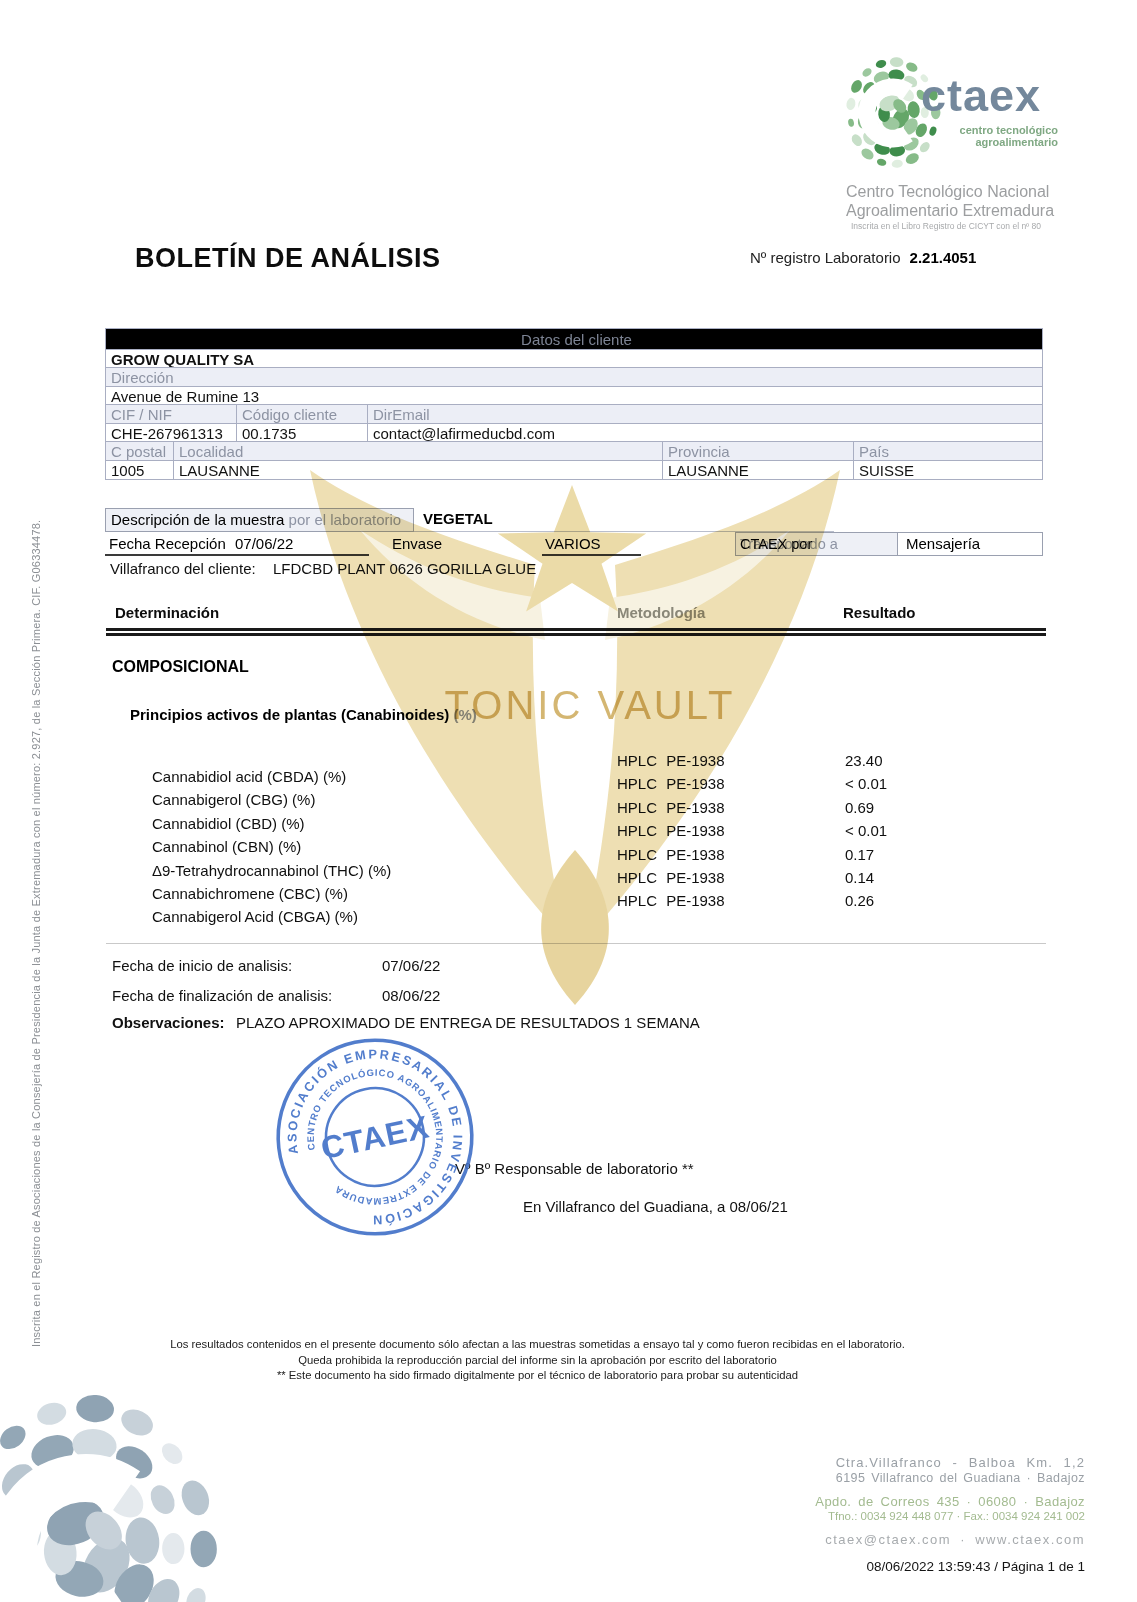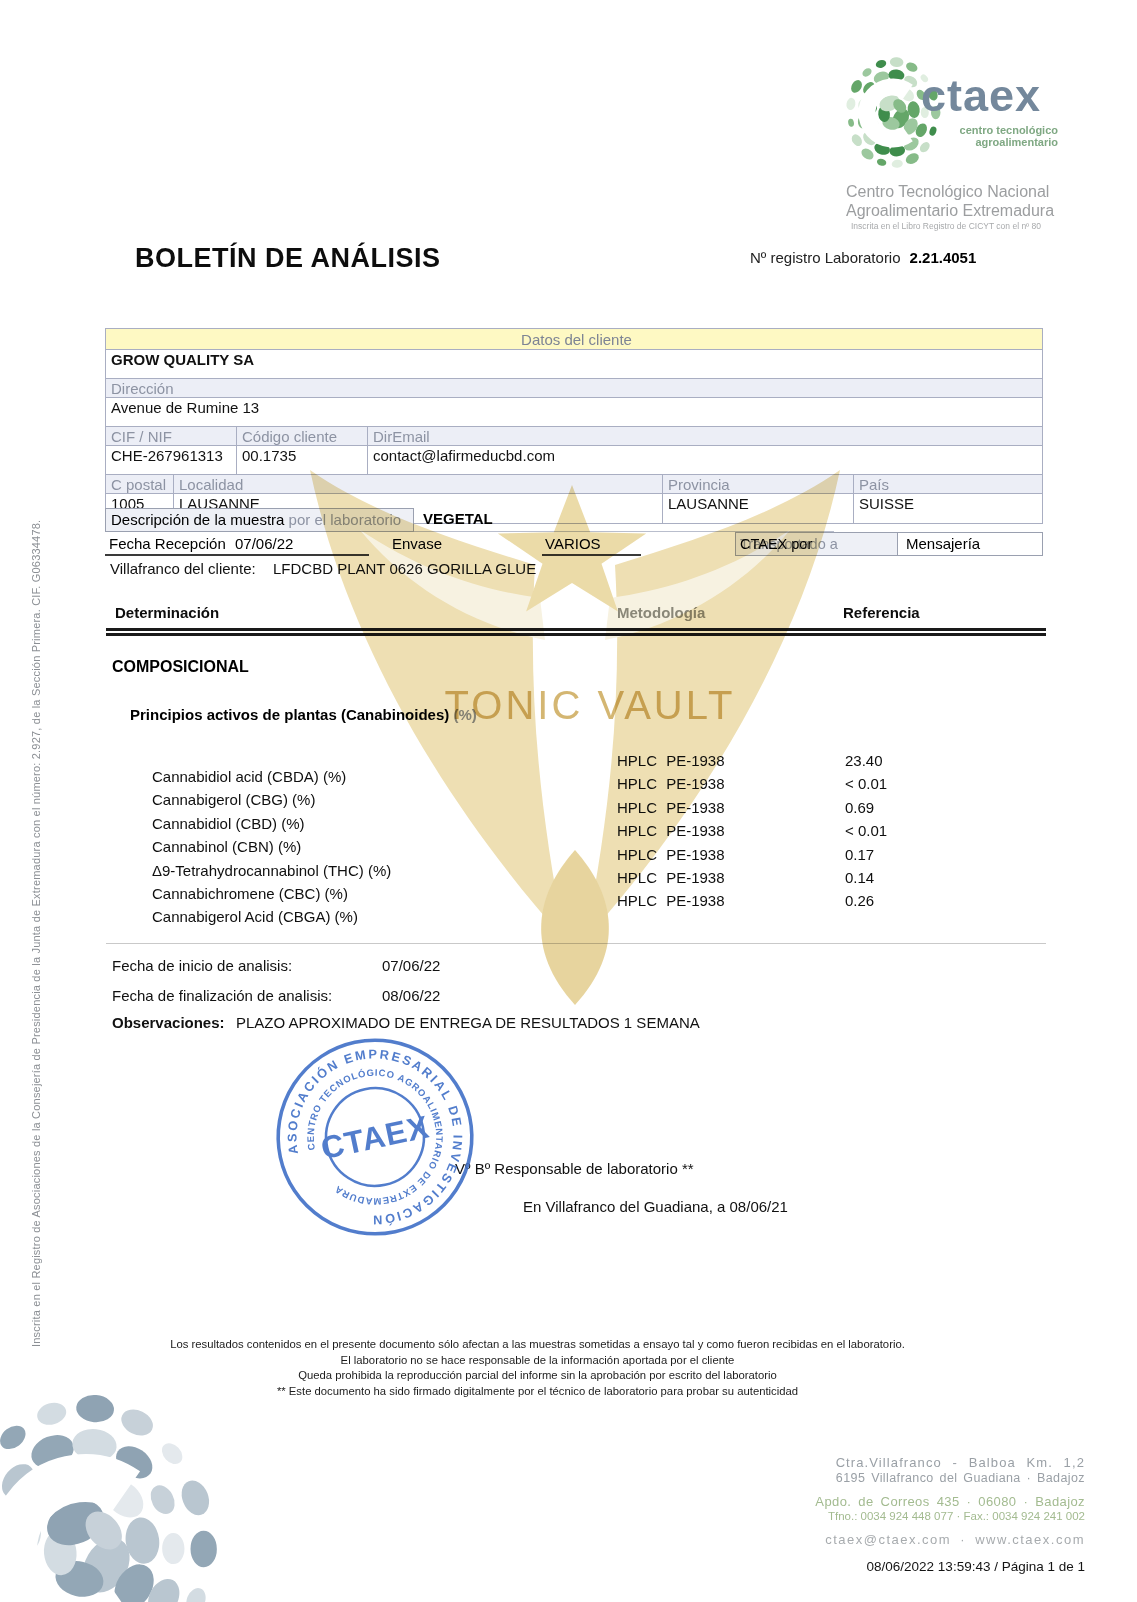--- a/index.html
+++ b/index.html
@@ -26,23 +26,23 @@
   .registro b { margin-left:9px; color:#000; }
 
   
   .side-note { position:absolute; left:30px; top:1347px; width:892px; font-size:11px; color:#8b8f94;
                letter-spacing:.2px; transform:rotate(-90deg); transform-origin:0 0; white-space:nowrap; }
 
   
   .ctable { position:absolute; left:105px; top:328px; width:938px; border:1px solid #a9aec2; font-size:15px; }
   .crow { border-bottom:1px solid #a9aec2; display:flex; }
   .crow:last-child { border-bottom:none; }
-  .ch { height:21px; background:#fef9c3; color:#7d8494; justify-content:center; align-items:center; }
+  .ch { height:21px; background:#000000; color:#7d8494; justify-content:center; align-items:center; }
   .cl { height:19px; background:#eceef6; color:#8d93a3; }
-  .cv { height:29px; color:#111; }
+  .cv { height:18px; color:#111; }
   .cell { padding:1px 0 0 5px; overflow:hidden; }
   .bR { border-right:1px solid #a9aec2; }
   .bold { font-weight:bold; }
 
   
   .desc { position:absolute; left:105px; top:508px; width:938px; font-size:15px; }
   .descA { position:relative; height:24px; display:flex; }
   .descA-label { width:309px; border:1px solid #9aa0b0; background:#eef0f6; padding:2px 0 0 5px; }
   .descA-val { padding:2px 0 0 9px; border-bottom:1px solid #b9becd; width:420px; }
   .descB { position:relative; height:25px; }
@@ -272,21 +272,21 @@
       </div>
     </div>
     <div class="ref-line">
       <span>Villafranco del cliente:</span>
       <span class="val">LFDCBD PLANT 0626 GORILLA GLUE</span>
     </div>
 
     <div class="res-head">
       <span style="left:115px; top:604px">Determinación</span>
       <span style="left:617px; top:604px; color:#8e8e88">Metodología</span>
-      <span style="left:843px; top:604px">Referencia</span>
+      <span style="left:843px; top:604px">Resultado</span>
     </div>
     <div class="dbl-line" style="top:628px"></div>
     <div class="dbl-line" style="top:633px"></div>
 
     <div class="sec-title">COMPOSICIONAL</div>
     <div class="grp-title">
       <span>Principios activos de plantas (Canabinoides)</span><span class="gray-part"> (%)</span>
     </div>
 
     <div class="res-rows" id="result-rows">
@@ -340,21 +340,20 @@
     <div class="obs-line">
       <b>Observaciones:</b>
       <span class="val">PLAZO APROXIMADO DE ENTREGA DE RESULTADOS 1 SEMANA</span>
     </div>
 
     <div class="approval">Vº Bº Responsable de laboratorio **</div>
     <div class="place-date">En Villafranco del Guadiana, a 08/06/21</div>
 
     <div class="disclaimer" id="disclaimer">
         <div>Los resultados contenidos en el presente documento sólo afectan a las muestras sometidas a ensayo tal y como fueron recibidas en el laboratorio.</div>
-        <div>El laboratorio no se hace responsable de la información aportada por el cliente</div>
         <div>Queda prohibida la reproducción parcial del informe sin la aprobación por escrito del laboratorio</div>
         <div>** Este documento ha sido firmado digitalmente por el técnico de laboratorio para probar su autenticidad</div>
       </div>
 
     <div class="footer-right">
       <div class="f1">Ctra.Villafranco - Balboa Km. 1,2</div>
       <div class="f2">6195 Villafranco del Guadiana · Badajoz</div>
       <div class="f3">Apdo. de Correos 435 · 06080 · Badajoz</div>
       <div class="f4">Tfno.: 0034 924 448 077 · Fax.: 0034 924 241 002</div>
       <div class="f5">ctaex@ctaex.com · www.ctaex.com</div>

